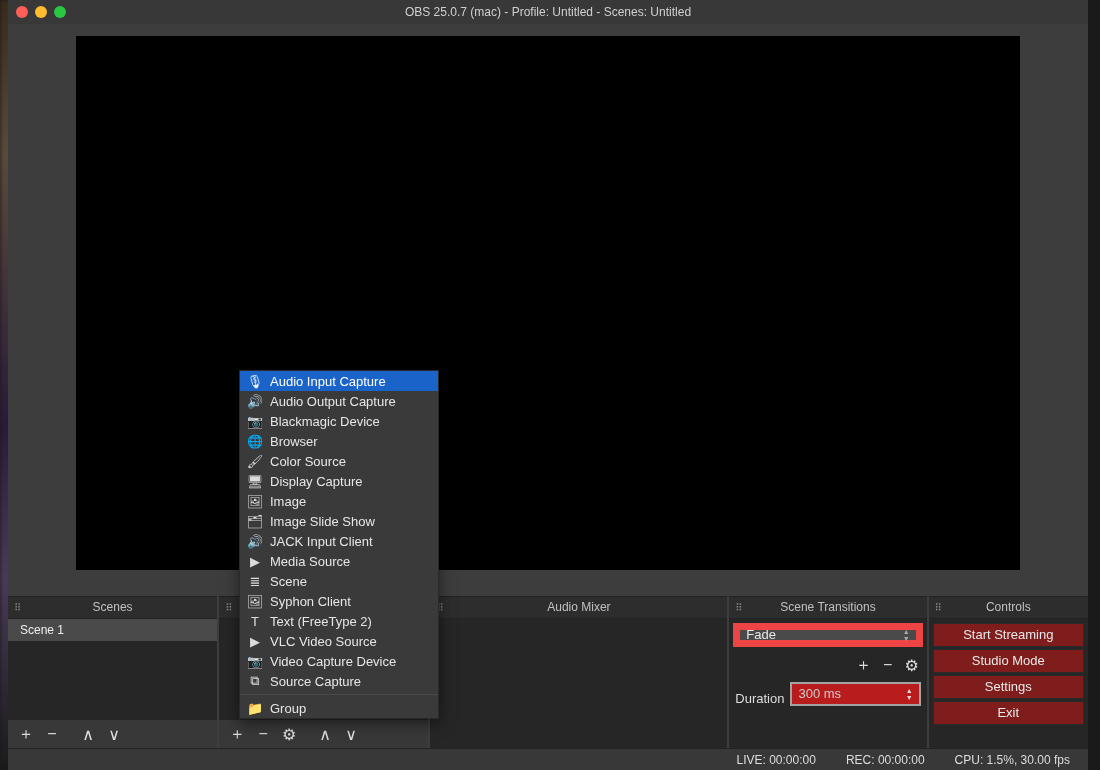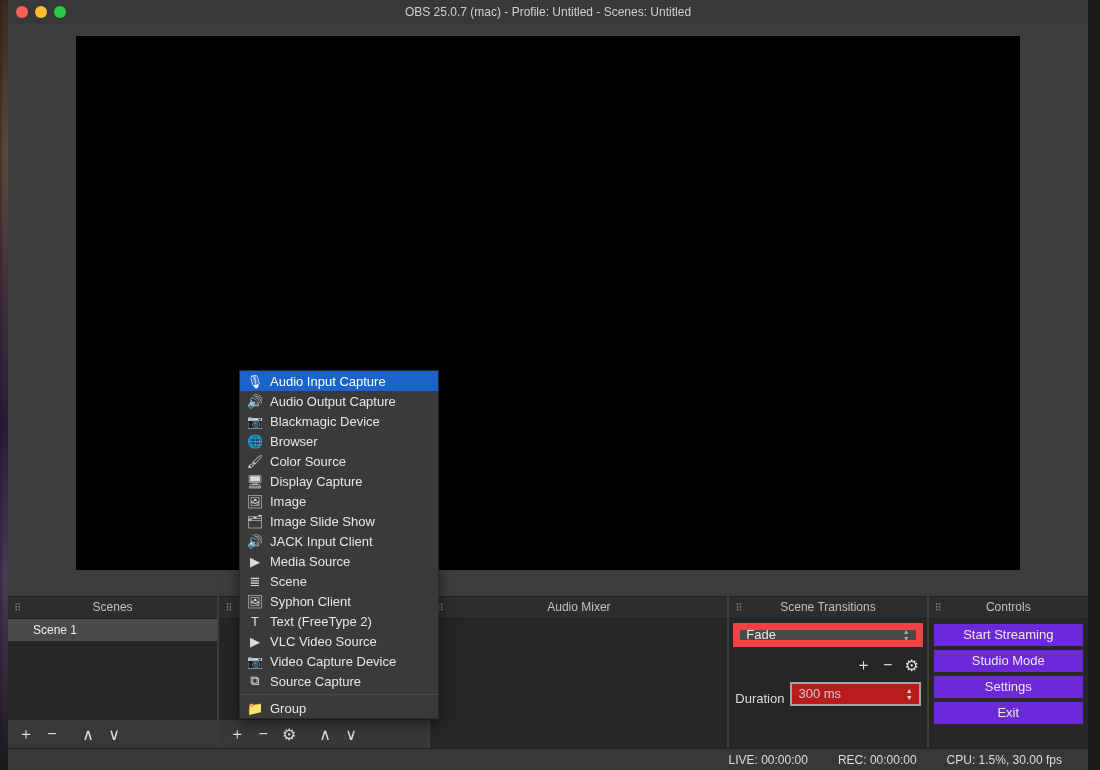--- a/index.html
+++ b/index.html
@@ -13,26 +13,26 @@
   .title { position:absolute; left:0; right:0; text-align:center; font-size:12px; color:#d0d0d0; pointer-events:none;}
   .preview-wrap { flex: 0 0 566px; background:#3d3d3d; padding: 12px 68px 0 68px; }
   .preview { width: 944px; height: 534px; background:#000; }
   .docks { display:flex; height:156px; margin-top:6px; }
   .dock { background:#2d2d2d; margin-right:2px; display:flex; flex-direction:column; border-top:1px solid #222;}
   .dock:last-child{margin-right:0;}
   .dock.scenes{width:210px;} .dock.sources{width:210px;} .dock.mixer{width:298px;} .dock.trans{width:198px;} .dock.controls{width:160px;}
   .dock-header{height:22px; display:flex; align-items:center; justify-content:center; position:relative; color:#c0c0c0; font-size:12px; background:#2d2d2d; border-bottom:1px solid #222;}
   .grip{position:absolute; left:6px; color:#888; font-size:10px;}
   .dock-body{flex:1; background:#262626; overflow:hidden; position:relative;}
-  .scene-row{background:#4a4a4a; color:#eee; padding:4px 25px; font-size:12px;}
+  .scene-row{background:#4a4a4a; color:#eee; padding:4px 12px; font-size:12px;}
   .dock-footer{height:28px; background:#383838; display:flex; align-items:center; gap:6px; padding:0 8px; color:#ccc;}
   .fbtn{width:20px; height:20px; display:inline-flex; align-items:center; justify-content:center; font-size:16px; color:#ddd; cursor:pointer;}
   .fbtn.space{margin-left:10px;}
-  .statusbar{height:22px; background:#383838; display:flex; align-items:center; justify-content:flex-end; gap:30px; padding:0 26px; font-size:12px; color:#ddd; border-top:1px solid #222;}
-  .ctrl-btn{margin:2px 4px; height:24px; background:#6d28d9; border:1px solid #2a2a2a; color:#e8e8e8; display:flex; align-items:center; justify-content:center; font-size:13px; cursor:pointer;}
+  .statusbar{height:22px; background:#383838; display:flex; align-items:center; justify-content:flex-end; gap:30px; padding:0 18px; font-size:12px; color:#ddd; border-top:1px solid #222;}
+  .ctrl-btn{margin:2px 4px; height:24px; background:#7f1d1d; border:1px solid #2a2a2a; color:#e8e8e8; display:flex; align-items:center; justify-content:center; font-size:13px; cursor:pointer;}
   .ctrl-btn:first-child{margin-top:4px;}
   .trans-select{margin:4px; height:24px; background:#4a4a4a; border:7px solid #ef4444; display:flex; align-items:center; justify-content:space-between; padding:0 6px; color:#e8e8e8;}
   .trans-row{display:flex; align-items:center; justify-content:flex-end; gap:6px; padding:4px 6px;}
   .trans-row .ic{width:18px; text-align:center; color:#ddd; font-size:16px;}
   .dur-row{display:flex; align-items:flex-end; gap:6px; padding:2px 6px;}
   .dur-lbl{color:#ddd; font-size:13px;}
   .dur-spin{flex:1; height:24px; background:#b91c1c; border:2px solid #a3a3a3; display:flex; align-items:center; justify-content:space-between; padding:0 6px;}
   .spin-arrows{display:flex; flex-direction:column; font-size:7px; line-height:7px; color:#ddd;}
   .updown{display:flex; flex-direction:column; font-size:7px; line-height:7px; color:#aaa;}
   

